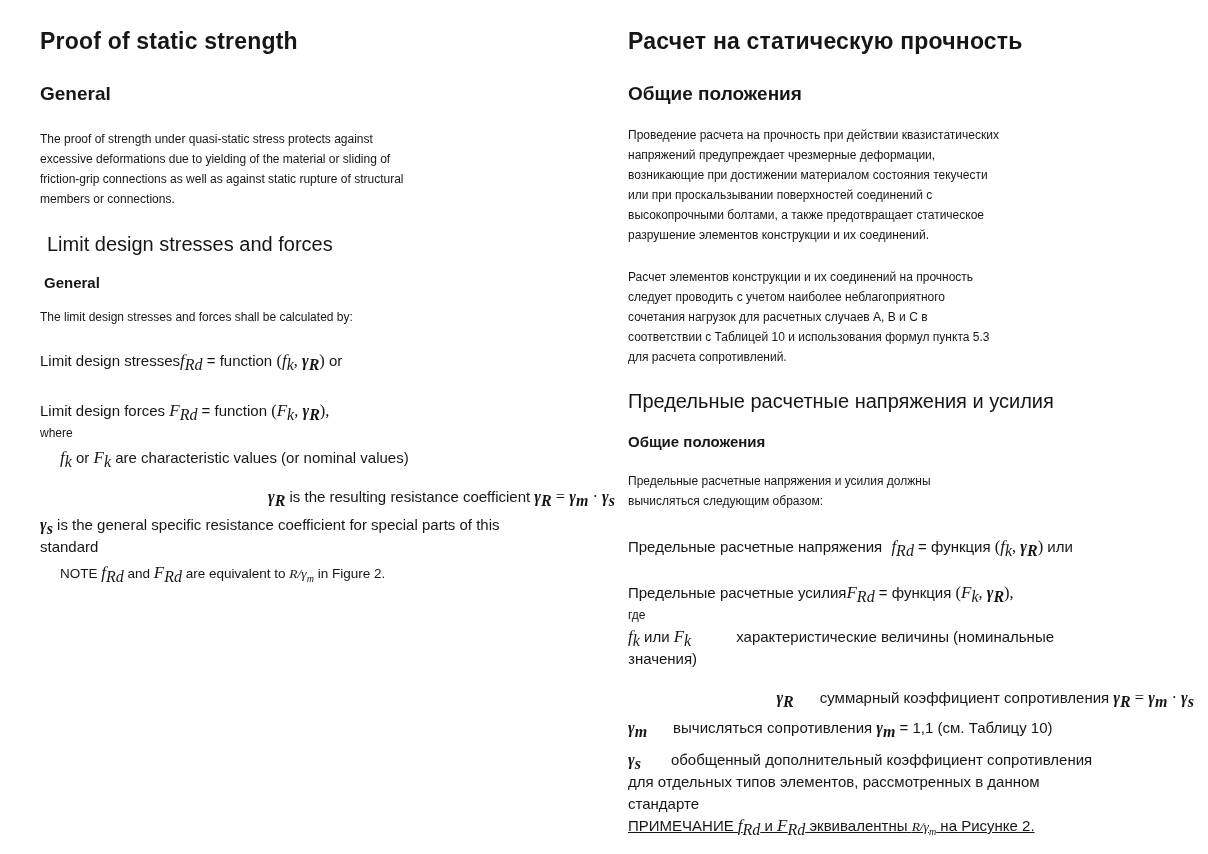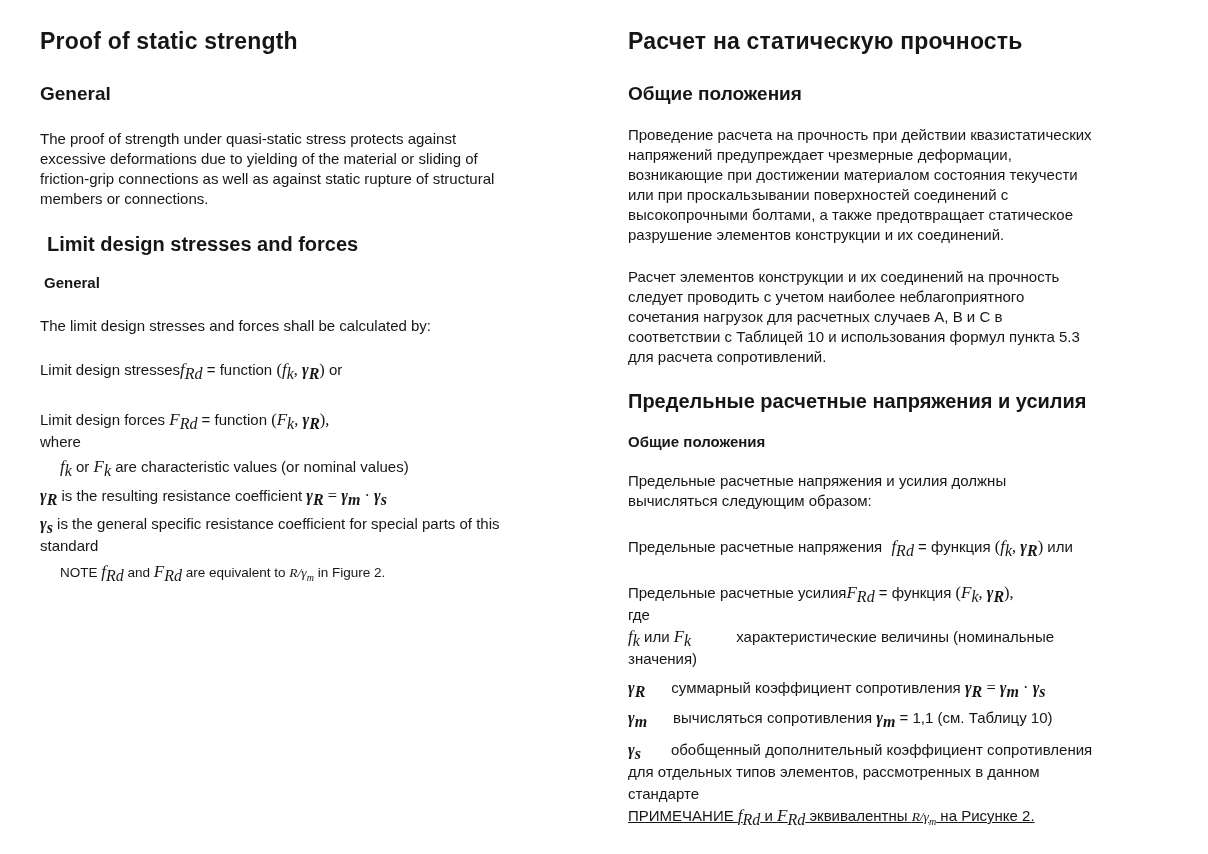--- a/index.html
+++ b/index.html
@@ -15,33 +15,33 @@
     padding:28px 0 0 40px;
     width:1208px;height:854px;
   }
   .col{flex:none;}
   .col-left{width:575px;margin-right:13px;}
   .col-right{width:566px;}
 
   h1,h2,h3,h4,p{margin:0;padding:0;font-weight:normal;}
   .h1{font-size:23px;line-height:26px;font-weight:bold;letter-spacing:.2px;}
   .h2{font-size:19px;line-height:22px;font-weight:bold;}
-  .h3{font-size:20px;line-height:24px;font-weight:bold;}
+  .h3{font-size:20px;line-height:24px;font-weight:normal;}
   .h3-indent{padding-left:7px;}
   .h4{font-size:15px;line-height:18px;font-weight:bold;}
   .h4-indent{padding-left:4px;}
-  .body{font-size:15px;line-height:20px;}
+  .body{font-size:12px;line-height:20px;}
   .formula{font-size:15px;line-height:24px;}
   .def{font-size:15px;line-height:22px;}
   .note-sm{font-size:13.5px;line-height:22px;}
   .note-md{font-size:15px;line-height:22px;text-decoration:underline;}
 
   .mt2{margin-top:1px;}  .mt4{margin-top:4px;margin-left:20px;}  .mt6{margin-top:6px;}
-  .mt7{margin-top:7px;}  .mt8{margin-top:8px;}  .mt10{margin-top:10px;}
-  .mt16{margin-top:24px;} .mt18{margin-top:18px;} .mt20{margin-top:20px;}
+  .mt7{margin-top:17px;text-align:right;}  .mt8{margin-top:8px;}  .mt10{margin-top:10px;}
+  .mt16{margin-top:15px;} .mt18{margin-top:18px;} .mt20{margin-top:20px;}
   .mt22{margin-top:22px;} .mt23{margin-top:23px;} .mt24{margin-top:24px;}
   .mt26{margin-top:26px;} .mt29{margin-top:29px;}
 
   
   .mv{font-family:"Liberation Serif","DejaVu Serif",serif;font-style:italic;font-size:17px;}
   .mv sub{font-size:16px;line-height:0;}
   .mv.mb{font-weight:bold;font-size:16px;}
   .mv.msm{font-size:13.5px;}
   .mv.msm sub{font-size:10px;}
   

